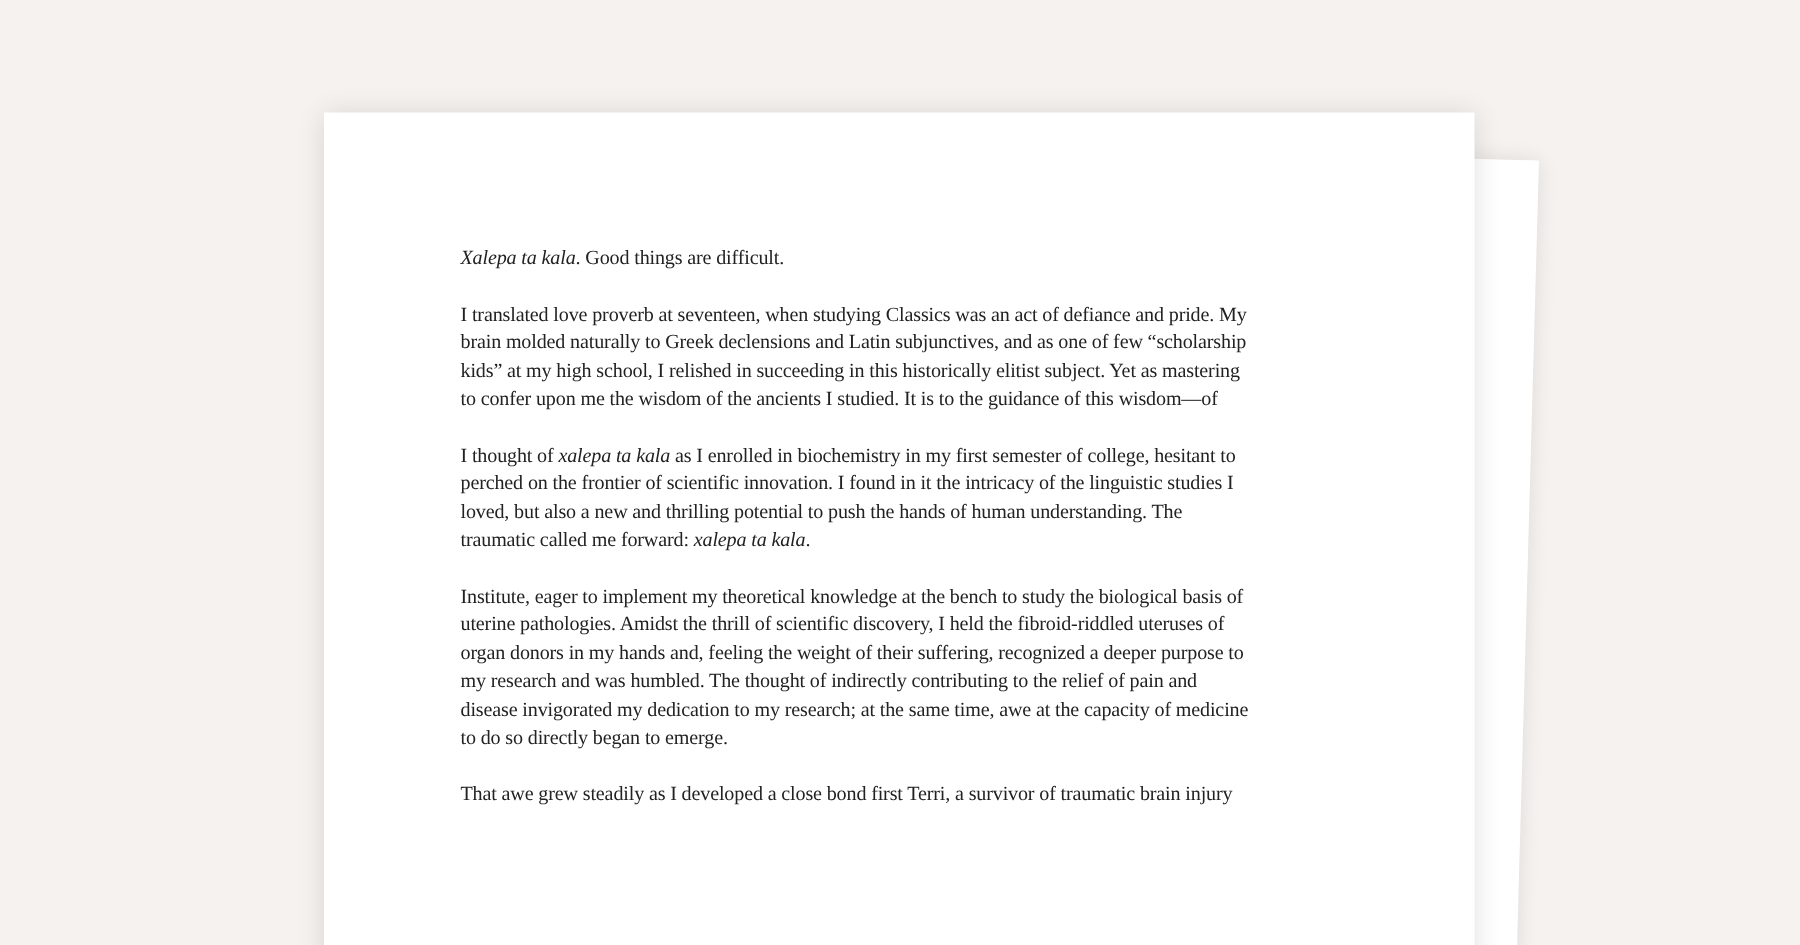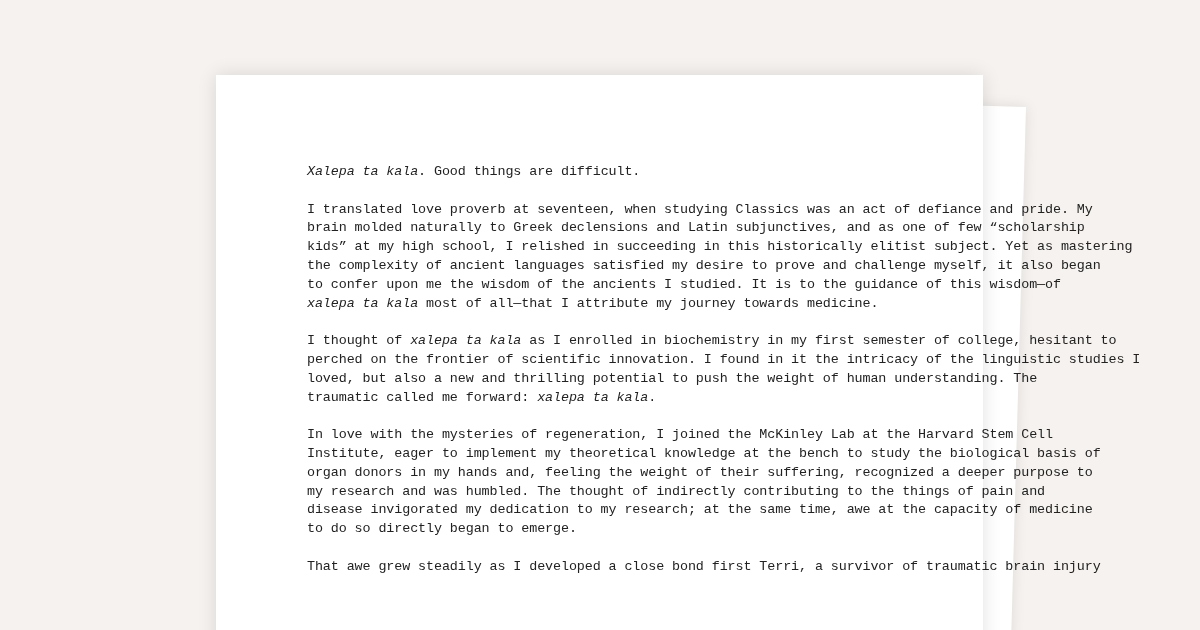--- a/index.html
+++ b/index.html
@@ -19,51 +19,49 @@
     background: #fff;
     box-shadow: 0 0 18px rgba(0,0,0,0.12);
   }
   .content {
     position: absolute; left: 91px; top: 88px; width: 600px;
     font-family: "Liberation Serif", "DejaVu Serif", serif;
     font-size: 13.4px; line-height: 18.8px; color: #222;
     letter-spacing: -0.1px;
   }
   .para { margin: 0 0 18.8px 0; }
-  .line { display: block; white-space: nowrap; font-family: Liberation Mono, monospace; }
+  .line { display: block; white-space: nowrap; }
   em { font-style: italic; }
 </style>
 </head>
 <body>
 
 <div class="back-page"></div>
 <div class="front-page">
   <div class="content" id="doc-content">
       <p class="para">
         <span class="line"><em>Xalepa ta kala</em><span>. Good things are difficult.</span></span>
       </p>
       <p class="para">
         <span class="line"><span>I translated love proverb at seventeen, when studying Classics was an act of defiance and pride. My</span></span>
         <span class="line"><span>brain molded naturally to Greek declensions and Latin subjunctives, and as one of few “scholarship</span></span>
         <span class="line"><span>kids” at my high school, I relished in succeeding in this historically elitist subject. Yet as mastering</span></span>
-        <span class="line"><span>the complexity of ancient languages satisfied my desire to prove and challenge myself, it also began</span></span>
         <span class="line"><span>to confer upon me the wisdom of the ancients I studied. It is to the guidance of this wisdom—of</span></span>
-        <span class="line"><em>xalepa ta kala</em><span> most of all—that I attribute my journey towards medicine.</span></span>
       </p>
       <p class="para">
         <span class="line"><span>I thought of </span><em>xalepa ta kala</em><span> as I enrolled in biochemistry in my first semester of college, hesitant to</span></span>
         <span class="line"><span>perched on the frontier of scientific innovation. I found in it the intricacy of the linguistic studies I</span></span>
-        <span class="line"><span>loved, but also a new and thrilling potential to push the weight of human understanding. The</span></span>
+        <span class="line"><span>loved, but also a new and thrilling potential to push the hands of human understanding. The</span></span>
         <span class="line"><span>traumatic called me forward: </span><em>xalepa ta kala</em><span>.</span></span>
       </p>
       <p class="para">
-        <span class="line"><span>In love with the mysteries of regeneration, I joined the McKinley Lab at the Harvard Stem Cell</span></span>
         <span class="line"><span>Institute, eager to implement my theoretical knowledge at the bench to study the biological basis of</span></span>
+        <span class="line"><span>uterine pathologies. Amidst the thrill of scientific discovery, I held the fibroid-riddled uteruses of</span></span>
         <span class="line"><span>organ donors in my hands and, feeling the weight of their suffering, recognized a deeper purpose to</span></span>
-        <span class="line"><span>my research and was humbled. The thought of indirectly contributing to the things of pain and</span></span>
+        <span class="line"><span>my research and was humbled. The thought of indirectly contributing to the relief of pain and</span></span>
         <span class="line"><span>disease invigorated my dedication to my research; at the same time, awe at the capacity of medicine</span></span>
         <span class="line"><span>to do so directly began to emerge.</span></span>
       </p>
       <p class="para">
         <span class="line"><span>That awe grew steadily as I developed a close bond first Terri, a survivor of traumatic brain injury</span></span>
       </p>
     </div>
 </div>
 
 </body></html>

